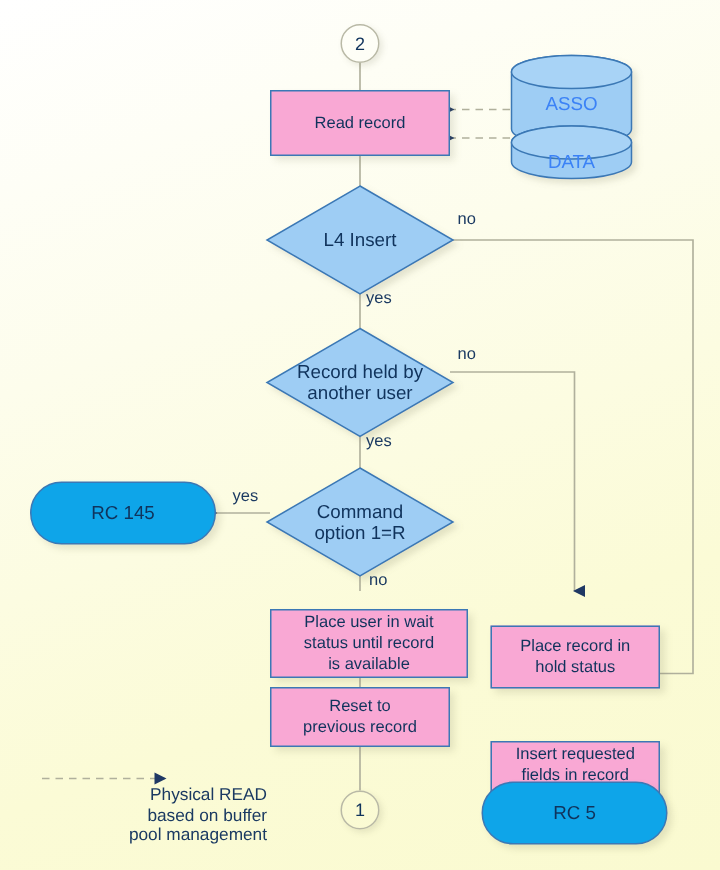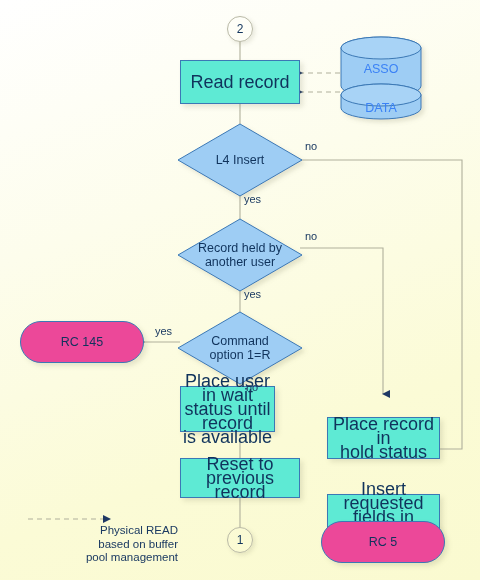--- a/index.html
+++ b/index.html
@@ -7,26 +7,26 @@
   body{
     width:480px;height:580px;
     background:linear-gradient(160deg,#ffffff 0%,#fdfdec 35%,#fbfbd6 72%,#fafad0 100%);
     font-family:"Liberation Sans","DejaVu Sans",sans-serif;
     overflow:hidden;
     position:relative;
   }
   #canvas{position:absolute;left:0;top:0;width:480px;height:580px;}
   .shape{position:absolute;box-sizing:border-box;display:flex;align-items:center;justify-content:center;text-align:center;color:#10335c;}
   .proc{
-    background:#5eead4;border:1px solid #3b78b5;
-    font-size:18px;line-height:14px;
+    background:#f9a8d4;border:1px solid #3b78b5;
+    font-size:11px;line-height:14px;
     box-shadow:3px 3px 5px rgba(120,120,90,.18);
   }
   .term{
-    background:#ec4899;border:1px solid #3b78b5;border-radius:22px;
+    background:#0ea5e9;border:1px solid #3b78b5;border-radius:22px;
     font-size:12.5px;line-height:14px;
     box-shadow:3px 3px 5px rgba(120,120,90,.18);
   }
   .conn{
     width:26px;height:26px;border-radius:50%;
     background:transparent;border:1px solid #b9b9a6;
     font-size:12px;color:#10335c;
     box-shadow:2px 2px 4px rgba(120,120,90,.16);
   }
   .diamond-label{
@@ -125,21 +125,21 @@
 <div class="shape conn" style="left:227px;top:16px;">2</div>
 <div class="shape conn" style="left:227px;top:527px;">1</div>
 
 <div class="cyl-label" style="left:341px;top:57px;width:80px;height:24px;">ASSO</div>
 <div class="cyl-label" style="left:341px;top:96px;width:80px;height:24px;">DATA</div>
 
 <div class="shape proc" style="left:180px;top:60px;width:120px;height:44px;">
   <span style="white-space:pre-line">Read record</span>
 </div>
 
-<div class="shape proc" style="left:180px;top:386px;width:95px;height:46px;">
+<div class="shape proc" style="left:180px;top:406px;width:132px;height:46px;">
   <span style="white-space:pre-line">Place user in wait
 status until record
 is available</span>
 </div>
 
 <div class="shape proc" style="left:180px;top:458px;width:120px;height:40px;">
   <span style="white-space:pre-line">Reset to
 previous record</span>
 </div>
 

